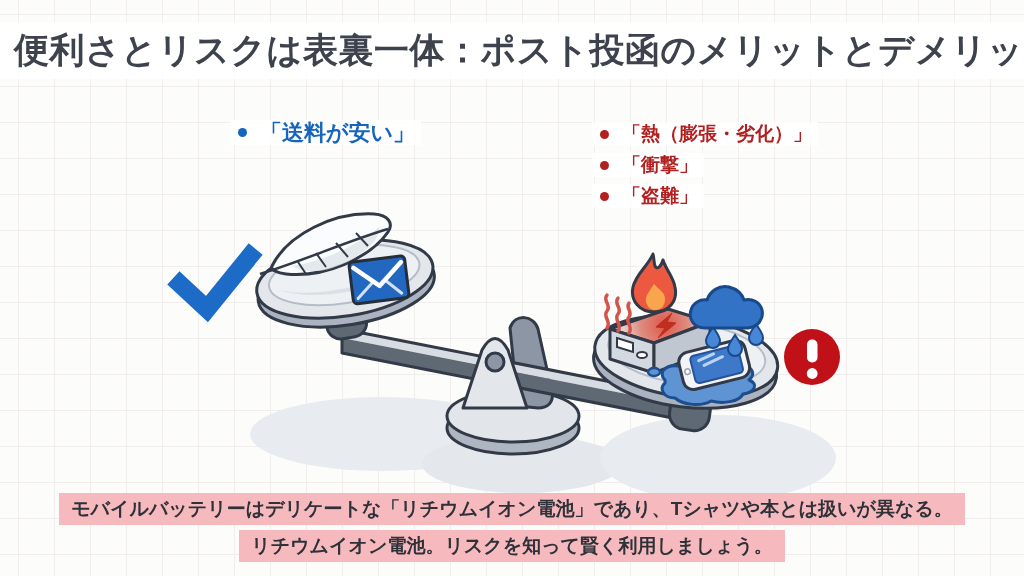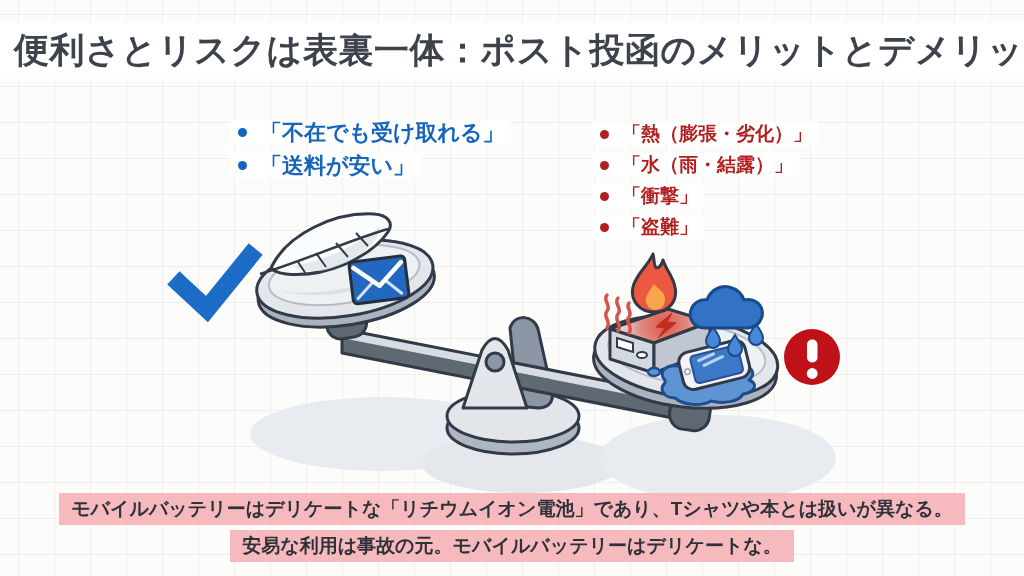--- a/index.html
+++ b/index.html
@@ -85,27 +85,25 @@
 </head>
 <body>
 
 <div class="slide">
 
   <div class="title-wrap">
     <h1>便利さとリスクは表裏一体：ポスト投函のメリットとデメリット</h1>
   </div>
 
   <ul class="bullet-list merits">
-    <li>「不在でも受け取れる」</li>
     <li>「送料が安い」</li>
   </ul>
 
   <ul class="bullet-list demerits">
     <li>「熱（膨張・劣化）」</li>
-    <li>「水（雨・結露）」</li>
     <li>「衝撃」</li>
     <li>「盗難」</li>
   </ul>
 
   <svg class="scale-svg" viewBox="0 0 760 320">
     <defs>
       <radialGradient id="pbGlow" gradientUnits="userSpaceOnUse" cx="544" cy="129" r="48">
         <stop offset="0" stop-color="#e0564a"></stop>
         <stop offset="0.5" stop-color="#de8d81"></stop>
         <stop offset="1" stop-color="#e9edf0"></stop>
@@ -211,16 +209,16 @@
 
     <g>
       <circle cx="692" cy="161" r="28" fill="#c11118"></circle>
       <rect x="687" y="143.5" width="10.5" height="23" rx="5" fill="#ffffff"></rect>
       <circle cx="692.2" cy="177.5" r="5.4" fill="#ffffff"></circle>
     </g>
   </svg>
 
   <div class="note-wrap">
     <span class="note-line">モバイルバッテリーはデリケートな「リチウムイオン電池」であり、Tシャツや本とは扱いが異なる。</span>
-    <span class="note-line">安易な利用は事故の元。モバイルバッテリーはデリケートな。</span>
+    <span class="note-line">リチウムイオン電池。リスクを知って賢く利用しましょう。</span>
   </div>
 
 </div>
 
 </body></html>

